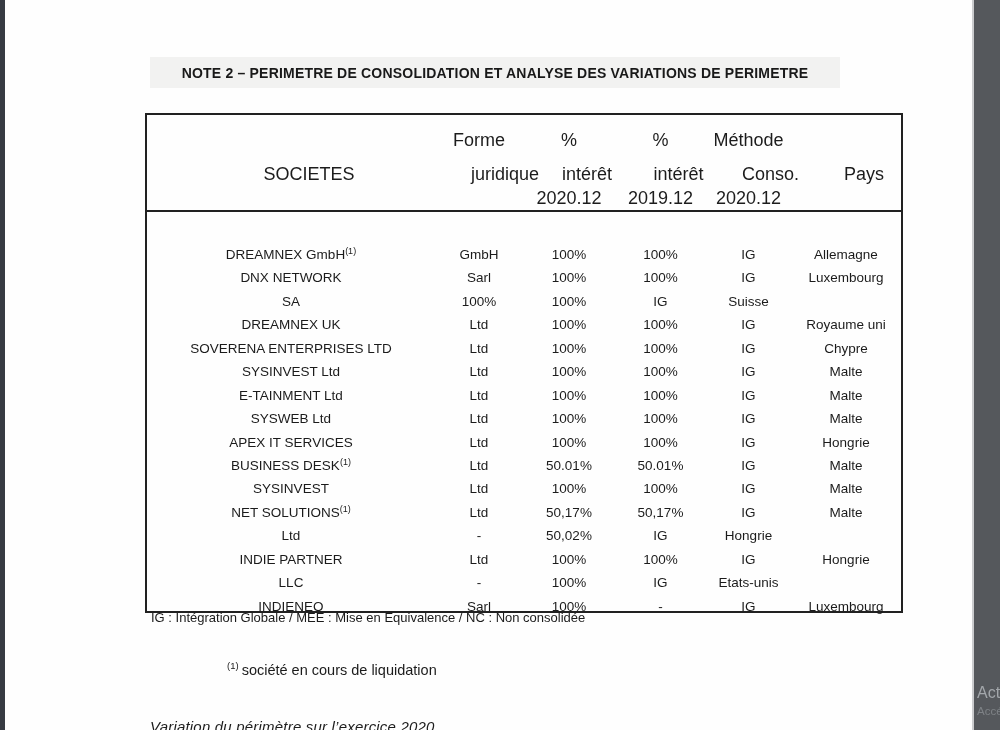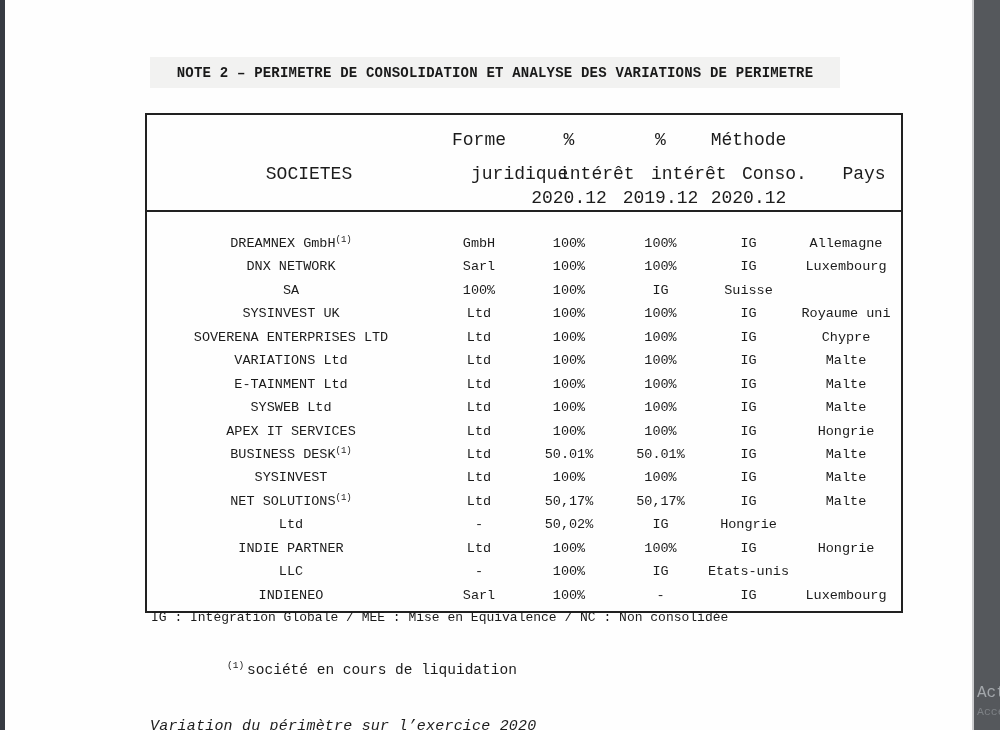--- a/index.html
+++ b/index.html
@@ -3,21 +3,21 @@
 <meta charset="utf-8">
 <style>
   * { margin: 0; padding: 0; box-sizing: border-box; }
   html, body { width: 1000px; height: 730px; overflow: hidden; }
   body {
     font-family: "Liberation Sans", sans-serif;
     background: #ffffff;
     color: #1c1c1c;
     position: relative;
   }
-  .screen { position: absolute; inset: 0; background: #a3a3a3; font-family: Liberation Mono, monospace; }
+  .screen { position: absolute; inset: 0; background: #a3a3a3; }
 
   .left-strip {
     position: absolute; left: 0; top: 0; width: 5px; height: 730px;
     background: #373b42;
   }
 
   .page { position: absolute; left: 5px; top: 0; width: 968px; height: 730px; background: #fefefe; }
 
   .title-band {
     position: absolute; left: 145px; top: 57px; width: 690px; height: 31px;
@@ -40,21 +40,21 @@
   .thead {
     position: relative; height: 97px;
     border-bottom: 2px solid #212121;
   }
   .hcell { position: relative; height: 100%; }
   .hl { position: absolute; width: 100%; text-align: center; font-size: 18px; color: #1c1c1c; white-space: nowrap; }
   .hl1 { top: 15px; }
   .hl2 { top: 49px; padding-left: 36px; }
   .hl3 { top: 73px; }
 
-  .tbody { padding-top: 20px; }
+  .tbody { padding-top: 31px; }
   .trow { height: 23.45px; align-items: center; }
   .trow > div {
     text-align: center; font-size: 13.5px; color: #1b1b1b; white-space: nowrap;
     line-height: 23.45px; overflow: visible;
   }
   sup { font-size: 9px; vertical-align: super; line-height: 0; }
 
   .legend {
     position: absolute; left: 146px; top: 610px; font-size: 13px; color: #1b1b1b; white-space: nowrap;
   }
@@ -137,37 +137,37 @@
             <div>Luxembourg</div>
           </div>
           <div class="trow grid-cols">
             <div>SA</div>
             <div>100%</div>
             <div>100%</div>
             <div>IG</div>
             <div>Suisse</div>
           </div>
           <div class="trow grid-cols">
-            <div>SYSINVEST UK</div>
+            <div>DREAMNEX UK</div>
             <div>Ltd</div>
             <div>100%</div>
             <div>100%</div>
             <div>IG</div>
             <div>Royaume uni</div>
           </div>
           <div class="trow grid-cols">
             <div>SOVERENA ENTERPRISES LTD</div>
             <div>Ltd</div>
             <div>100%</div>
             <div>100%</div>
             <div>IG</div>
             <div>Chypre</div>
           </div>
           <div class="trow grid-cols">
-            <div>VARIATIONS Ltd</div>
+            <div>SYSINVEST Ltd</div>
             <div>Ltd</div>
             <div>100%</div>
             <div>100%</div>
             <div>IG</div>
             <div>Malte</div>
           </div>
           <div class="trow grid-cols">
             <div>E-TAINMENT Ltd</div>
             <div>Ltd</div>
             <div>100%</div>

